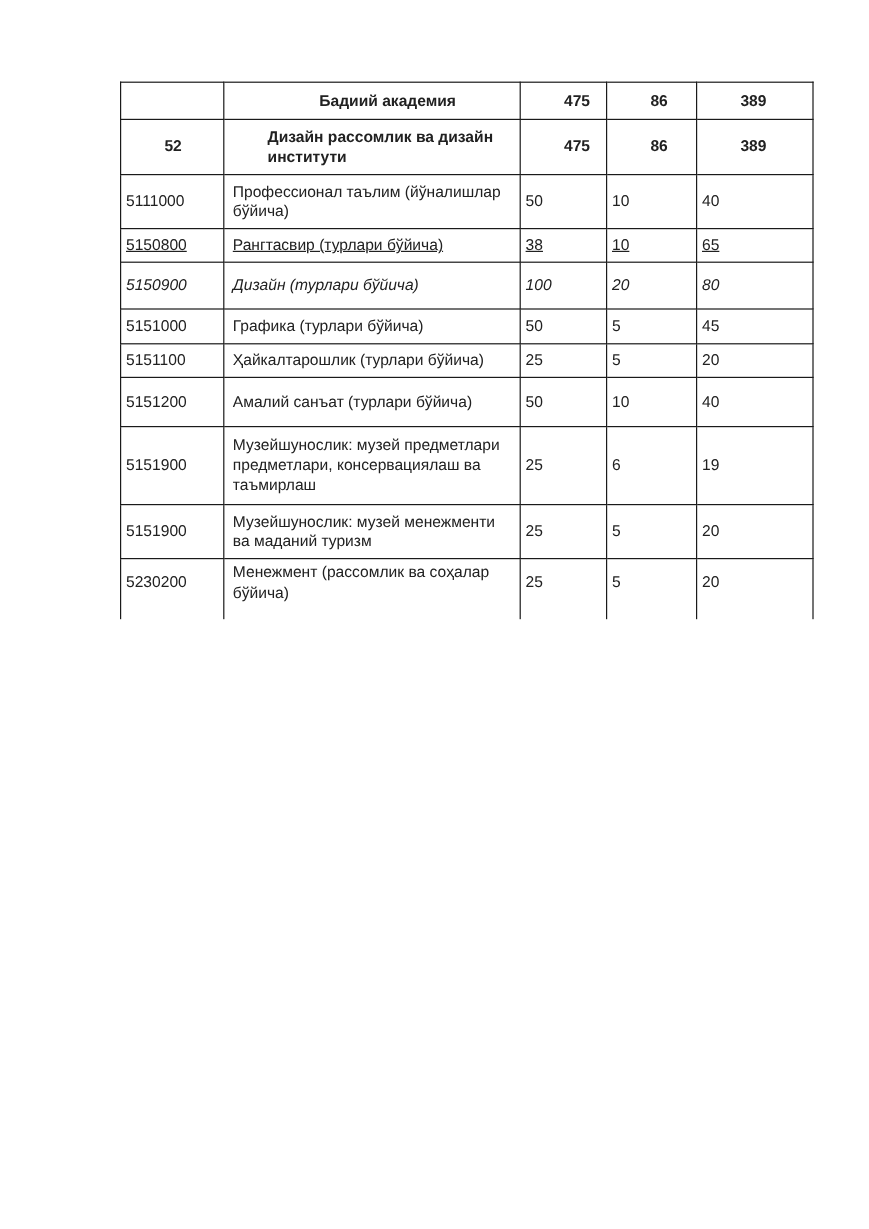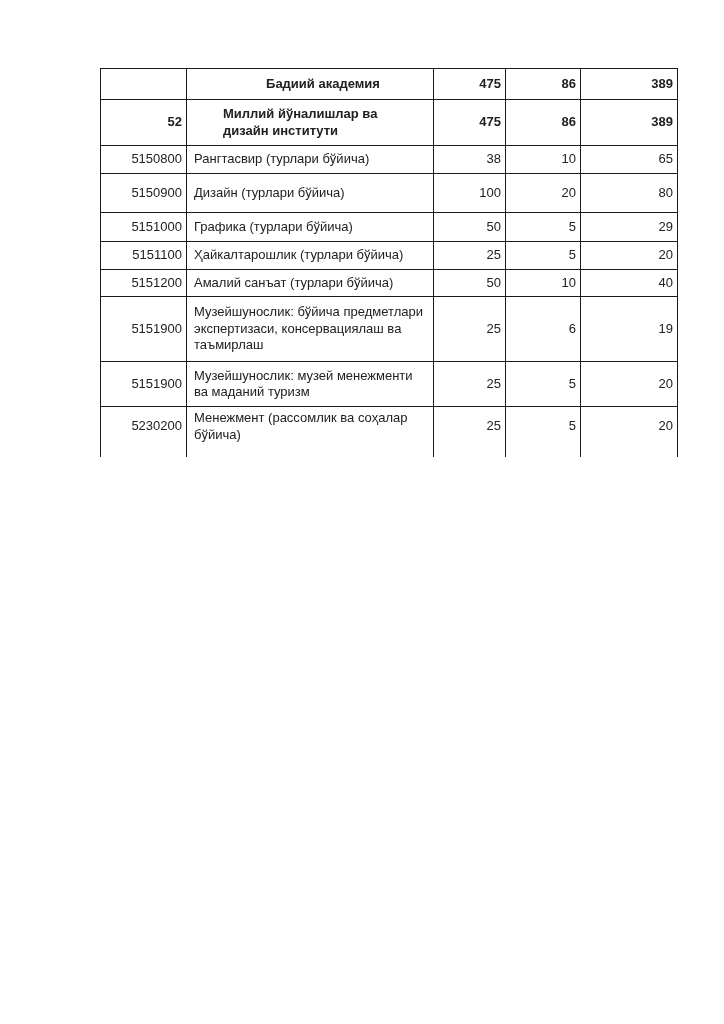--- a/index.html
+++ b/index.html
@@ -24,41 +24,41 @@
   col.c-code { width: 86px; }
   col.c-name { width: 247px; }
   col.c-n1   { width: 72px; }
   col.c-n2   { width: 75px; }
   col.c-n3   { width: 97px; }
   td {
     border: 1.5px solid #1a1a1a;
     font-size: 13px;
     line-height: 16.5px;
     vertical-align: middle;
-    text-align: right;
+    text-align: left;
     padding: 3px 4px;
     word-wrap: break-word;
   }
   td.cell-name {
     text-align: left;
     padding: 3px 10px 3px 7px;
   }
   
   tr.row-0 td, tr.row-1 td { font-weight: bold; padding-left: 36px; }
   tr.row-0 td.cell-name { text-align: center; }
   
   tr.row-0  { height: 31px; }
   tr.row-1  { height: 46px; }
   tr.row-2  { height: 45px; }
   tr.row-3  { height: 34px; }
-  tr.row-4  { height: 28px; }
-  tr.row-5  { height: 39px; }
+  tr.row-4  { height: 28px; text-decoration: underline; }
+  tr.row-5  { height: 39px; font-style: italic; }
   tr.row-6  { height: 29px; margin-left: 41px; }
   tr.row-7  { height: 28px; margin-left: 28px; }
-  tr.row-8  { height: 27px; }
+  tr.row-8  { height: 41px; }
   tr.row-9  { height: 65px; }
   tr.row-10 { height: 45px; }
   tr.row-11 { height: 48px; }
   
   tr.row-11 td { border-bottom: none; padding-bottom: 14px; }
 </style>
 </head>
 <body>
 
 <div class="page">
@@ -73,63 +73,70 @@
     <tbody id="quota-body">
         <tr class="row-0">
           <td class="cell-code"></td>
           <td class="cell-name">Бадиий академия</td>
           <td class="cell-num1">475</td>
           <td class="cell-num2">86</td>
           <td class="cell-num3">389</td>
         </tr>
         <tr class="row-1">
           <td class="cell-code">52</td>
-          <td class="cell-name">Миллий йўналишлар ва дизайн институти</td>
+          <td class="cell-name">Дизайн рассомлик ва дизайн институти</td>
           <td class="cell-num1">475</td>
           <td class="cell-num2">86</td>
           <td class="cell-num3">389</td>
+        </tr>
+        <tr class="row-2">
+          <td class="cell-code">5111000</td>
+          <td class="cell-name">Профессионал таълим (йўналишлар бўйича)</td>
+          <td class="cell-num1">50</td>
+          <td class="cell-num2">10</td>
+          <td class="cell-num3">40</td>
         </tr>
         <tr class="row-4">
           <td class="cell-code">5150800</td>
           <td class="cell-name">Рангтасвир (турлари бўйича)</td>
           <td class="cell-num1">38</td>
           <td class="cell-num2">10</td>
           <td class="cell-num3">65</td>
         </tr>
         <tr class="row-5">
           <td class="cell-code">5150900</td>
           <td class="cell-name">Дизайн (турлари бўйича)</td>
           <td class="cell-num1">100</td>
           <td class="cell-num2">20</td>
           <td class="cell-num3">80</td>
         </tr>
         <tr class="row-6">
           <td class="cell-code">5151000</td>
           <td class="cell-name">Графика (турлари бўйича)</td>
           <td class="cell-num1">50</td>
           <td class="cell-num2">5</td>
-          <td class="cell-num3">29</td>
+          <td class="cell-num3">45</td>
         </tr>
         <tr class="row-7">
           <td class="cell-code">5151100</td>
           <td class="cell-name">Ҳайкалтарошлик (турлари бўйича)</td>
           <td class="cell-num1">25</td>
           <td class="cell-num2">5</td>
           <td class="cell-num3">20</td>
         </tr>
         <tr class="row-8">
           <td class="cell-code">5151200</td>
           <td class="cell-name">Амалий санъат (турлари бўйича)</td>
           <td class="cell-num1">50</td>
           <td class="cell-num2">10</td>
           <td class="cell-num3">40</td>
         </tr>
         <tr class="row-9">
           <td class="cell-code">5151900</td>
-          <td class="cell-name">Музейшунослик: бўйича предметлари экспертизаси, консервациялаш ва таъмирлаш</td>
+          <td class="cell-name">Музейшунослик: музей предметлари предметлари, консервациялаш ва таъмирлаш</td>
           <td class="cell-num1">25</td>
           <td class="cell-num2">6</td>
           <td class="cell-num3">19</td>
         </tr>
         <tr class="row-10">
           <td class="cell-code">5151900</td>
           <td class="cell-name">Музейшунослик: музей менежменти ва маданий туризм</td>
           <td class="cell-num1">25</td>
           <td class="cell-num2">5</td>
           <td class="cell-num3">20</td>

